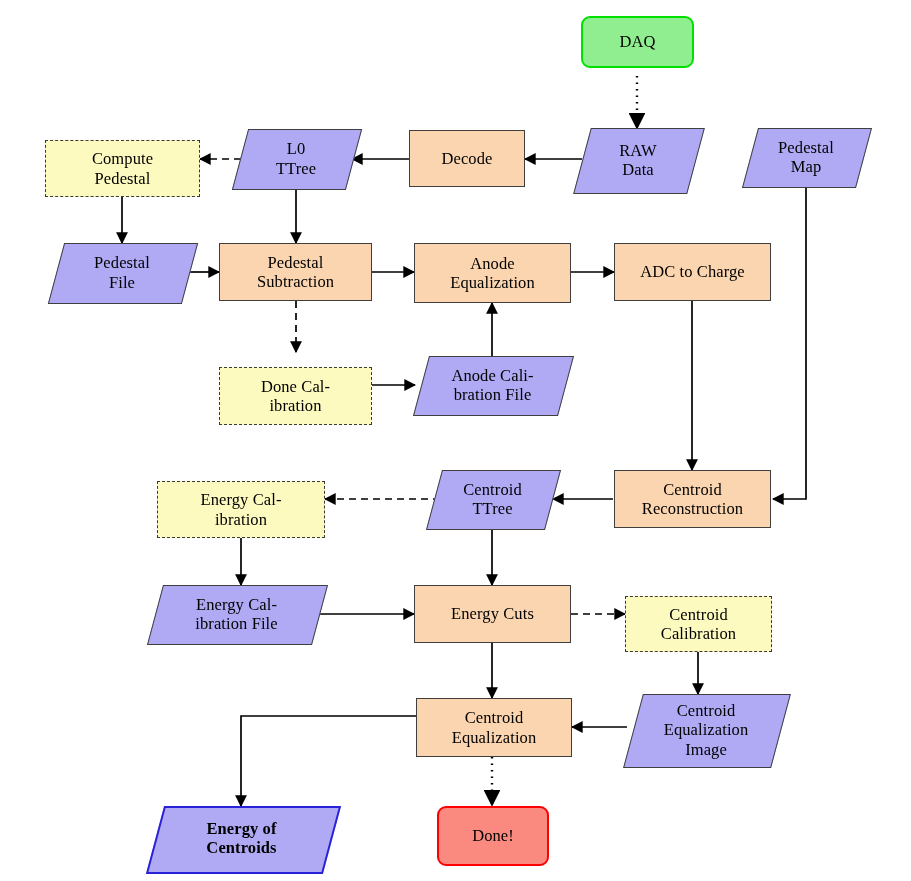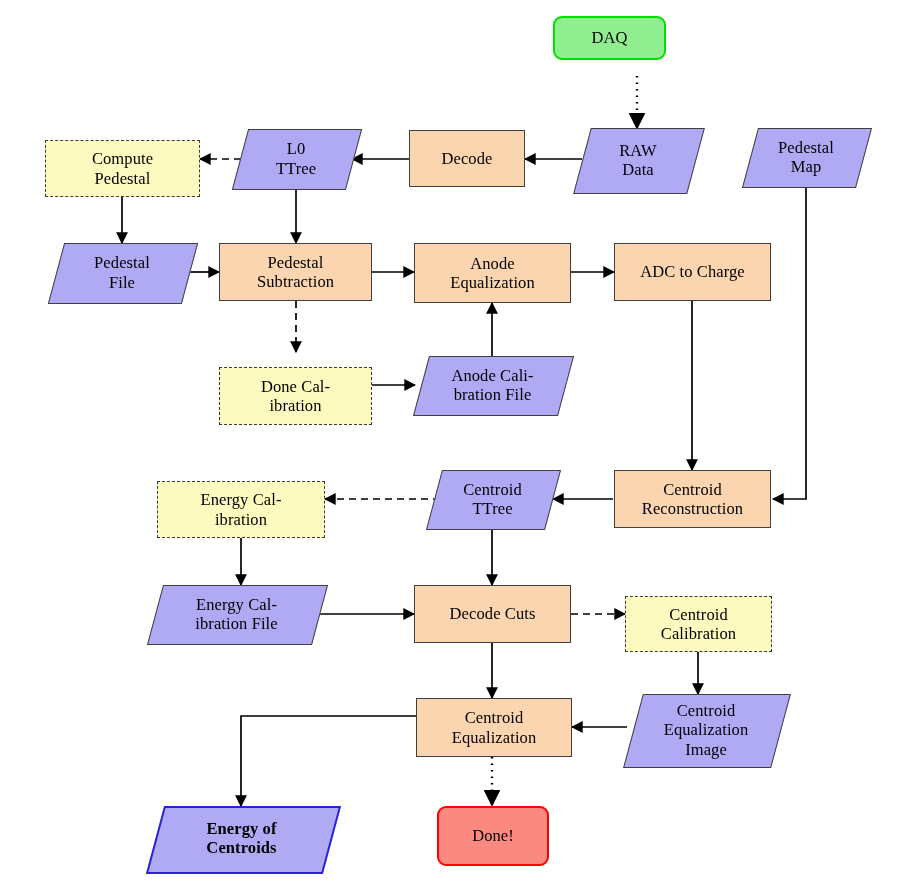--- a/index.html
+++ b/index.html
@@ -150,21 +150,21 @@
       <path d="M 492 643 L 492 698"></path>
 
       <path d="M 627 727 L 572 727"></path>
 
       <path d="M 416 716 L 241 716 L 241 806"></path>
 
       <path d="M 492 757 L 492 805" stroke-dasharray="1.5 5" stroke-width="2.4"></path>
     </g>
   </svg>
 
-  <div class="node term-start" style="left:553px; top:16px; width:113px; height:44px;">
+  <div class="node term-start" style="left:581px; top:16px; width:113px; height:52px;">
     <span class="lbl">DAQ</span>
   </div>
 
   <div class="node data-para" style="left:582px; top:128px; width:112px; height:64px;">
     <span class="skew"></span>
     <span class="lbl">RAW
 Data</span>
   </div>
 
   <div class="node data-para" style="left:750px; top:128px; width:112px; height:58px;">
@@ -235,21 +235,21 @@
 ibration</span>
   </div>
 
   <div class="node data-para" style="left:155px; top:585px; width:163px; height:58px;">
     <span class="skew"></span>
     <span class="lbl">Energy Cal-
 ibration File</span>
   </div>
 
   <div class="node proc" style="left:414px; top:585px; width:157px; height:58px;">
-    <span class="lbl">Decode Cuts</span>
+    <span class="lbl">Energy Cuts</span>
   </div>
 
   <div class="node calib" style="left:625px; top:585px; width:147px; height:56px;">
     <span class="lbl">Centroid
 Calibration</span>
   </div>
 
   <div class="node data-para" style="left:633px; top:694px; width:146px; height:72px;">
     <span class="skew"></span>
     <span class="lbl">Centroid

